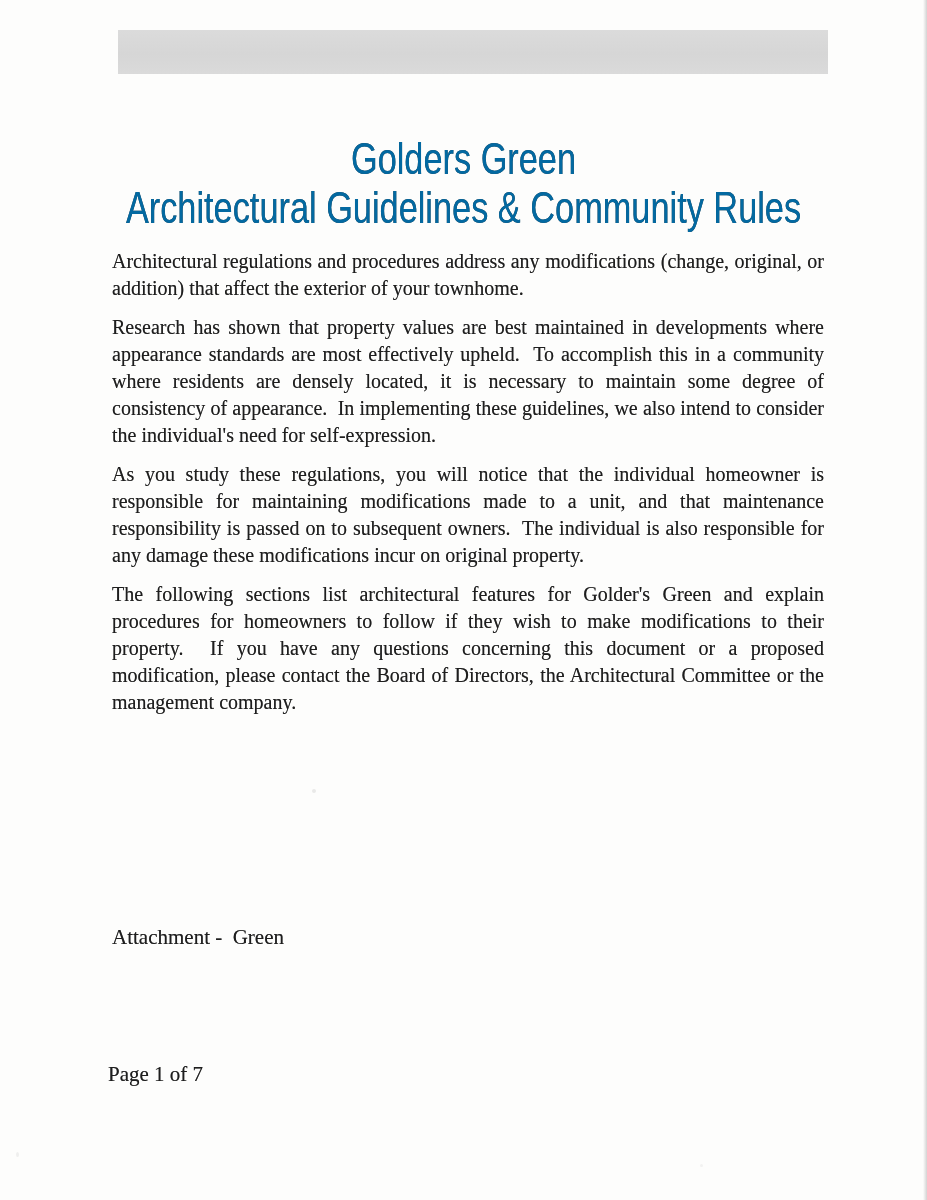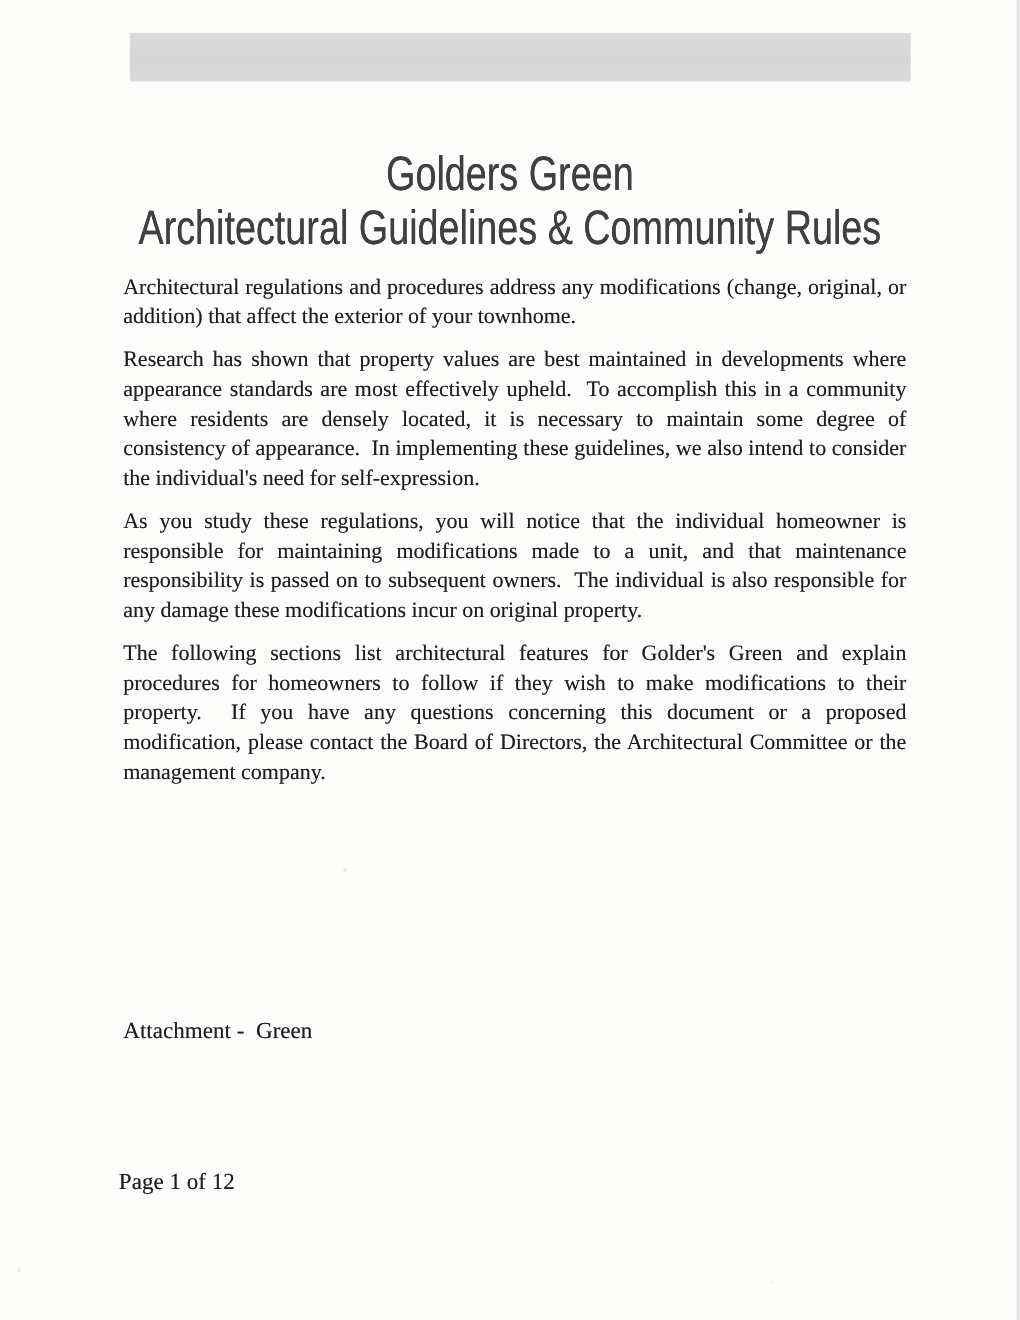--- a/index.html
+++ b/index.html
@@ -36,21 +36,21 @@
     opacity: 0.8;
   }
   .title-block {
     position: absolute;
     top: 134px;
     left: 0;
     width: 927px;
     text-align: center;
     font-family: "Liberation Sans", sans-serif;
     font-weight: 500;
-    color: #404040;
+    color: #0369a1;
     font-size: 44px;
     line-height: 49px;
     text-shadow: 0 0 0.6px #3f3f3f;
   }
   .title-line {
     display: block;
     transform: scaleX(0.78);
     transform-origin: 50% 50%;
     white-space: nowrap;
   }
@@ -110,21 +110,21 @@
 
   <div class="doc-body">
     <p>Architectural regulations and procedures address any modifications (change, original, or addition) that affect the exterior of your townhome.</p>
     <p>Research has shown that property values are best maintained in developments where appearance standards are most effectively upheld.  To accomplish this in a community where residents are densely located, it is necessary to maintain some degree of consistency of appearance.  In implementing these guidelines, we also intend to consider the individual's need for self-expression.</p>
     <p>As you study these regulations, you will notice that the individual homeowner is responsible for maintaining modifications made to a unit, and that maintenance responsibility is passed on to subsequent owners.  The individual is also responsible for any damage these modifications incur on original property.</p>
     <p>The following sections list architectural features for Golder's Green and explain procedures for homeowners to follow if they wish to make modifications to their property.  If you have any questions concerning this document or a proposed modification, please contact the Board of Directors, the Architectural Committee or the management company.</p>
   </div>
 
   <div class="attachment-note">Attachment -  Green</div>
 
-  <div class="page-footer">Page 1 of 12</div>
+  <div class="page-footer">Page 1 of 7</div>
 
   <span class="speck s1"></span>
   <span class="speck s2"></span>
   <span class="speck s3"></span>
 
   <div class="scan-edge-right"></div>
 
 </div>
 
 </body></html>

